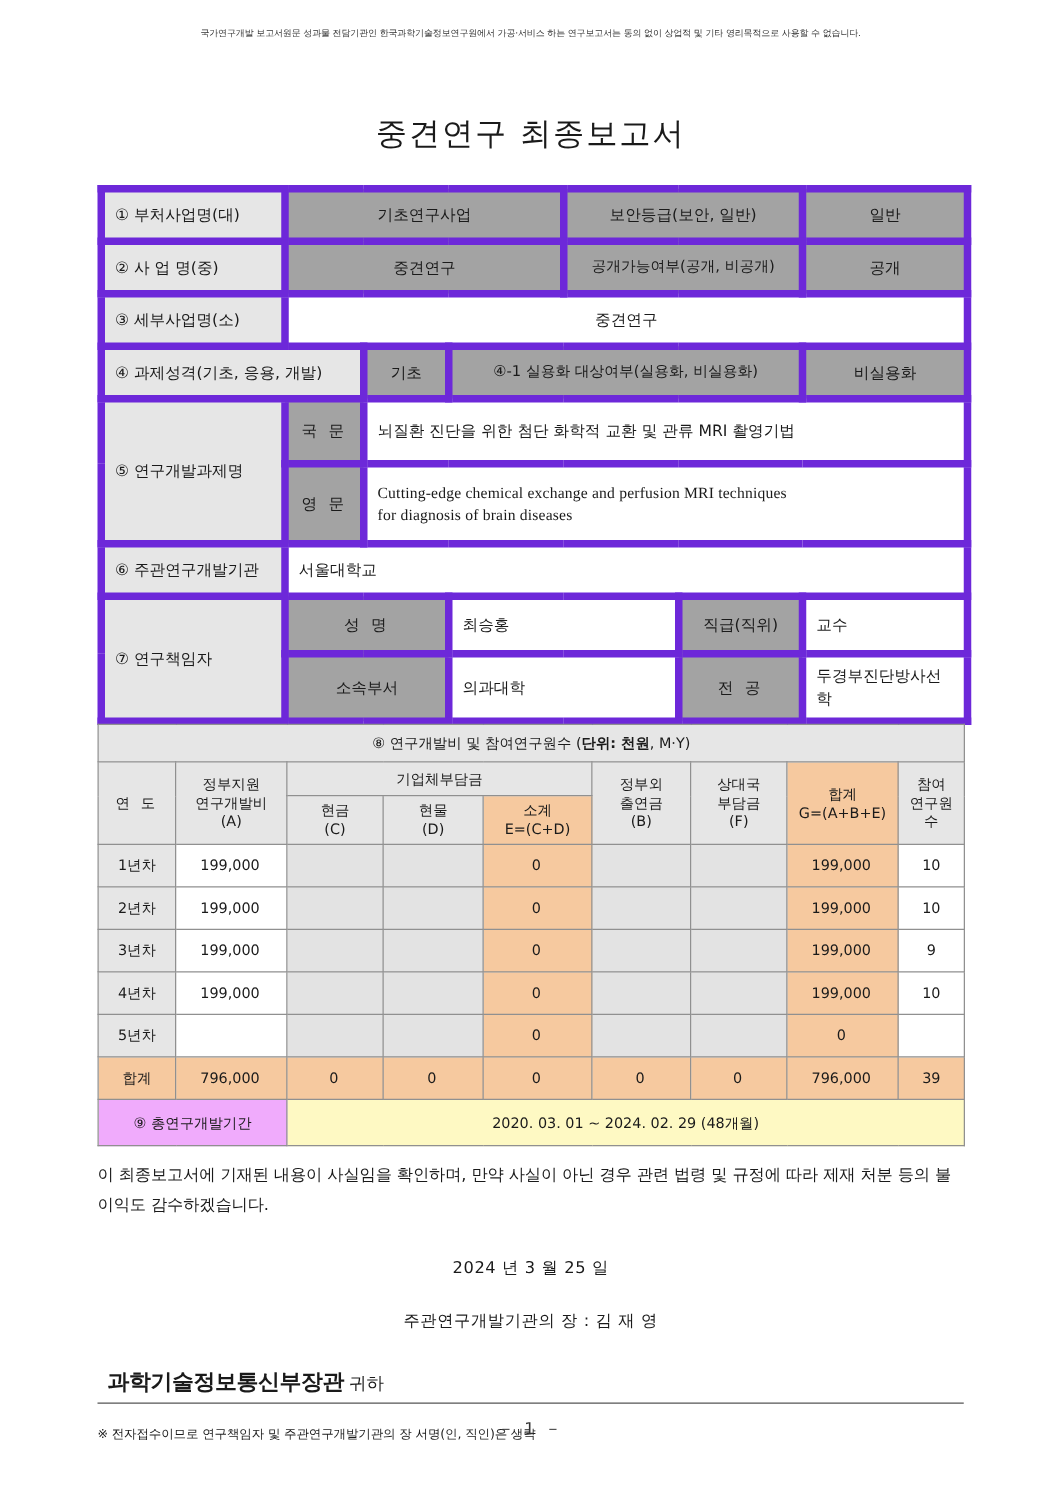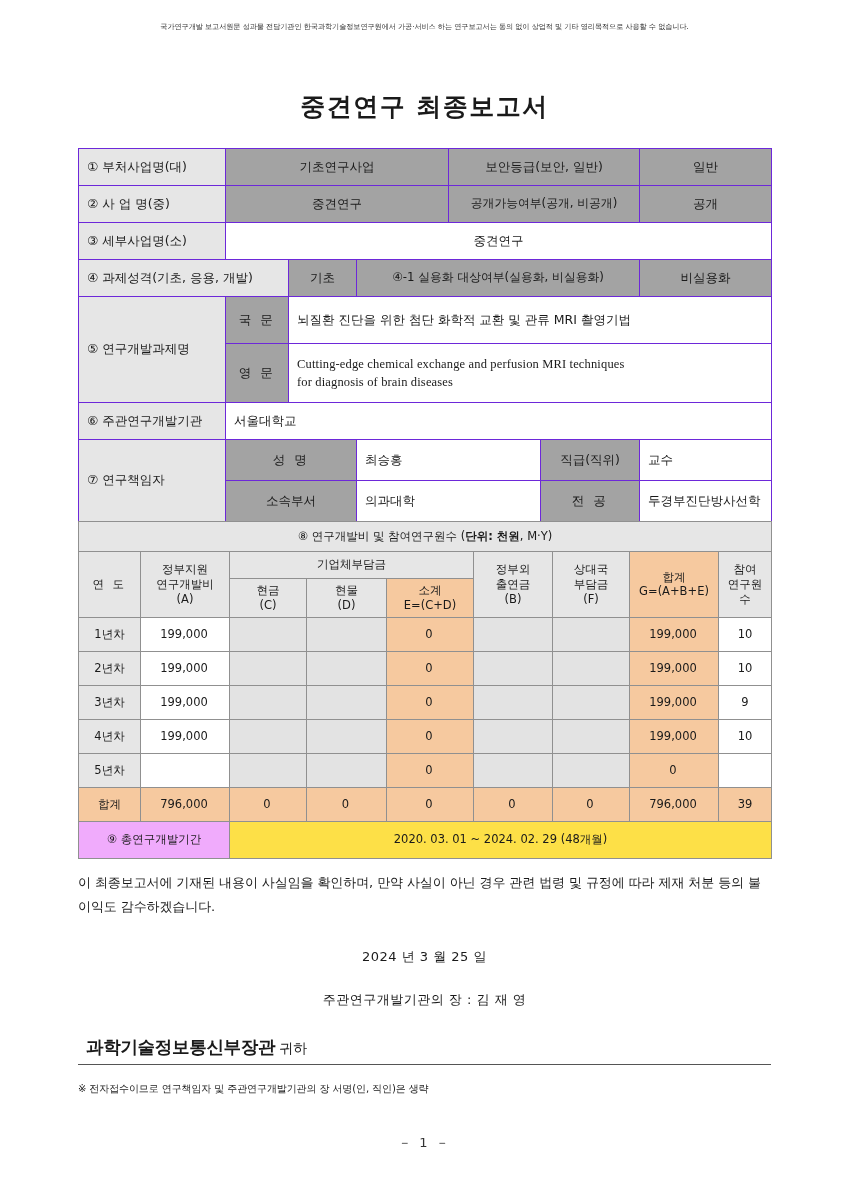--- a/index.html
+++ b/index.html
@@ -29,35 +29,35 @@
     right: 0;
     text-align: center;
     font-size: 7.2px;
     letter-spacing: -0.1px;
     color: #333;
     white-space: nowrap;
   }
   .doc-title {
     text-align: center;
     font-size: 25px;
-    font-weight: bold;
+    font-weight: normal;
     letter-spacing: 1.5px;
     padding-top: 92px;
     padding-bottom: 0;
     line-height: 1.2;
   }
   
   table.main {
     border-collapse: collapse;
     width: 693px;
     margin-top: 26px;
     table-layout: fixed;
   }
   table.main td {
-    border: 1px solid #6d28d9;
+    border: 6px solid #6d28d9;
     font-size: 12.5px;
     padding: 6px 8px;
     vertical-align: middle;
     line-height: 1.45;
     height: 24px;
   }
   .lbl {
     background: #a3a3a3;
     text-align: center;
     white-space: nowrap;
@@ -115,21 +115,21 @@
     text-align: right;
     padding-right: 7px !important;
     font-size: 12px;
   }
   .yearlbl {
     background: #e6e6e6;
     font-size: 12.5px;
   }
   .rowh { height: 34px; }
   .sumrow td { background: #f6c99f; font-size: 12.5px; }
-  .period td { background: #fde047; font-size: 12.5px; height: 30px; }
+  .period td { background: #fef9c3; font-size: 12.5px; height: 30px; }
   .period .lblc { background: #f0abfc; }
 
   
   .declare {
     font-size: 13px;
     line-height: 1.85;
     margin-top: 12px;
     letter-spacing: -0.1px;
   }
   .sig-block {

